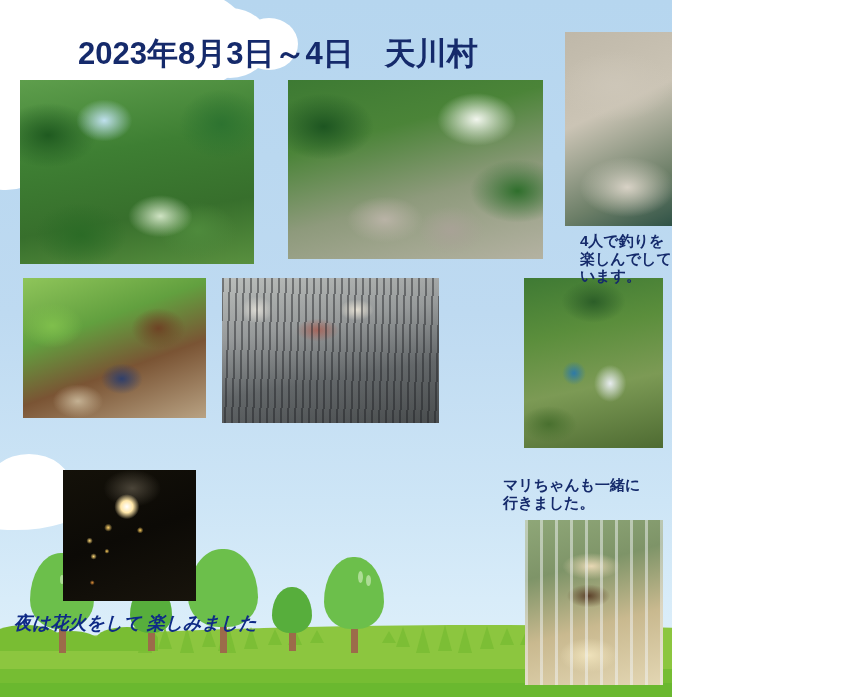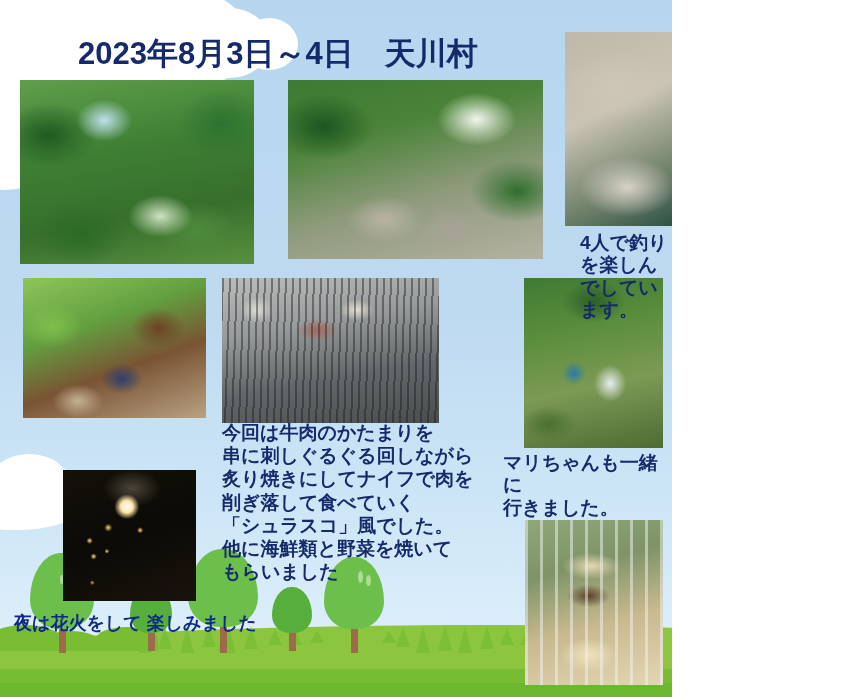--- a/index.html
+++ b/index.html
@@ -227,30 +227,31 @@
   .title {
     position: absolute;
     font-size: 31px;
     font-weight: bold;
     color: #152a6b;
     letter-spacing: 0px;
     white-space: pre;
   }
   .caption {
     position: absolute;
-    font-size: 19px;
+    font-size: 15px;
     font-weight: bold;
     color: #152a6b;
     line-height: 1.18;
     white-space: pre-line;
   }
   .caption.block { line-height: 1.22; }
   .caption.fireworks-cap {
     font-size: 18px;
     color: #0e2a86;
+    font-style: italic;
   }
 </style>
 </head>
 <body>
 
 <div id="page">
 
   <div class="cloud-group" style="left:-60px; top:-40px;">
     <div class="cloud" style="left:0px;  top:20px;  width:150px; height:110px;"></div>
     <div class="cloud" style="left:70px; top:0px;   width:170px; height:130px;"></div>
@@ -378,26 +379,19 @@
 
   <div class="photo" style="left:63px; top:470px; width:133px; height:131px;">
     <div class="ph ph-fireworks"></div>
   </div>
 
   <div class="title" style="left:78px; top:33px;">2023年8月3日～4日　天川村</div>
 
   <div class="caption" style="left:580px; top:232px;">4人で釣りを楽しんでしています。</div>
 
 
-  <div class="caption block" style="left:222px; top:421px;">今回は牛肉のかたまりを
-串に刺しぐるぐる回しながら
-炙り焼きにしてナイフで肉を
-削ぎ落して食べていく
-「シュラスコ」風でした。
-他に海鮮類と野菜を焼いて
-もらいました</div>
-
-  <div class="caption" style="left:503px; top:452px;">マリちゃんも一緒に
+
+  <div class="caption" style="left:503px; top:476px;">マリちゃんも一緒に
 行きました。</div>
 
   <div class="caption fireworks-cap" style="left:14px; top:613px;">夜は花火をして 楽しみました</div>
 
 </div>
 
 </body></html>

